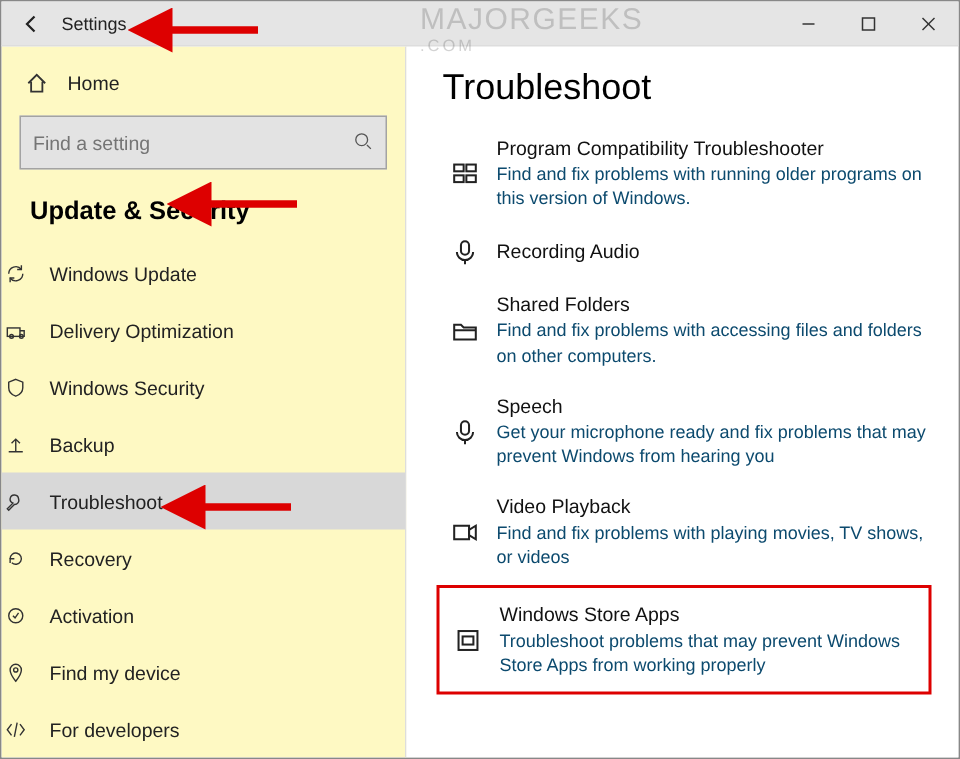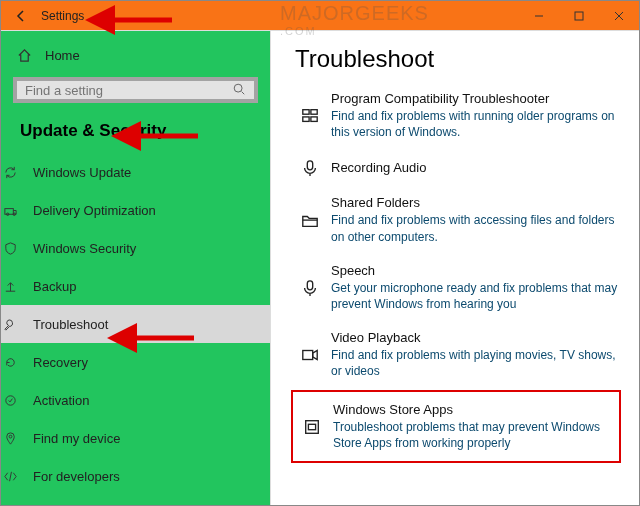--- a/index.html
+++ b/index.html
@@ -17,21 +17,21 @@
     height: 506px;
     display: flex;
     flex-direction: column;
     position: relative;
   }
   .titlebar {
     height: 30px;
     display: flex;
     align-items: center;
     padding-left: 10px;
-    background: #f97316;
+    background: #e5e5e5;
     border-bottom: 1px solid #ddd;
   }
   .titlebar .back {
     width: 20px; height: 20px; display:flex; align-items:center; justify-content:center;
     margin-right: 10px;
     cursor: pointer;
   }
   .titlebar .title {
     font-size: 12px;
     color: #222;
@@ -46,38 +46,38 @@
     font-size: 11px;
     color:#333;
   }
   .content {
     flex: 1;
     display: flex;
     overflow: hidden;
   }
   .sidebar {
     width: 270px;
-    background: #22c55e;
+    background: #fef9c3;
     border-right: 1px solid #ddd;
     padding-top: 6px;
     display:flex;
     flex-direction:column;
   }
   .home-row {
     display:flex; align-items:center;
     height: 36px;
     padding-left: 14px;
     font-size: 13px;
     color:#222;
   }
   .home-row .icon { width:18px; margin-right:12px; display:flex; justify-content:center; }
   .search-box {
     margin: 4px 12px 10px 12px;
-    height: 26px;
-    border: 4px solid #a3a3a3;
+    height: 36px;
+    border: 1px solid #a3a3a3;
     background: #fff0;
     display:flex;
     align-items:center;
     padding: 0 8px;
     color:#666;
     font-size: 13px;
     background:#e3e3e3;
   }
   .search-box input {
     border:none; background:transparent; flex:1; font-size:13px; color:#555; outline:none;

